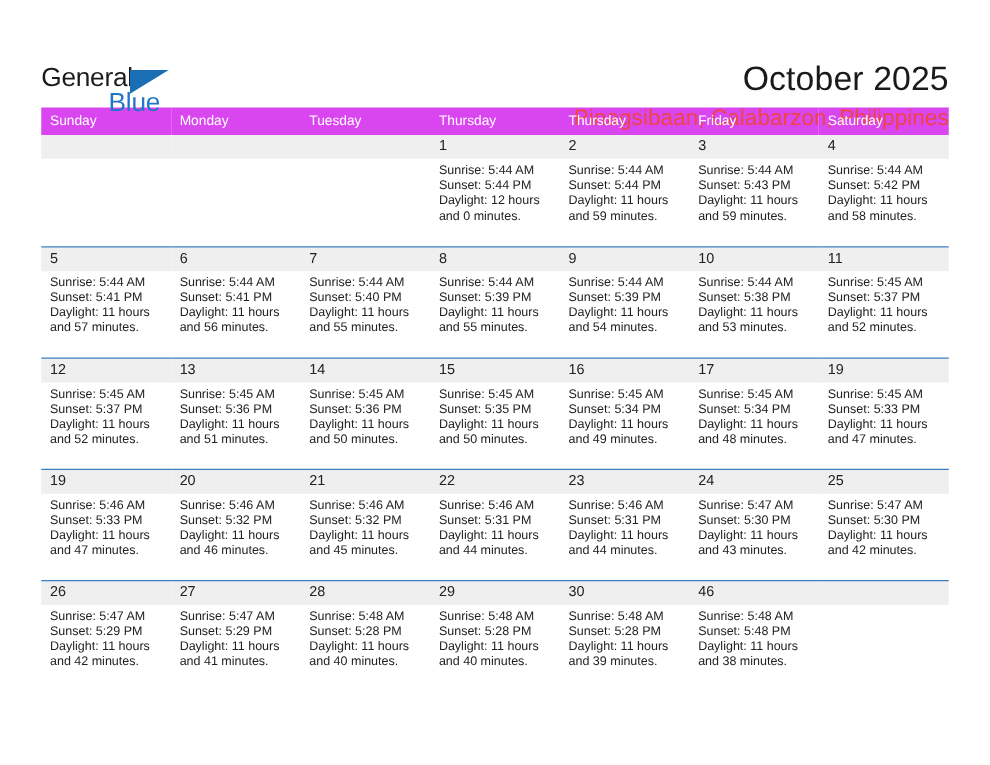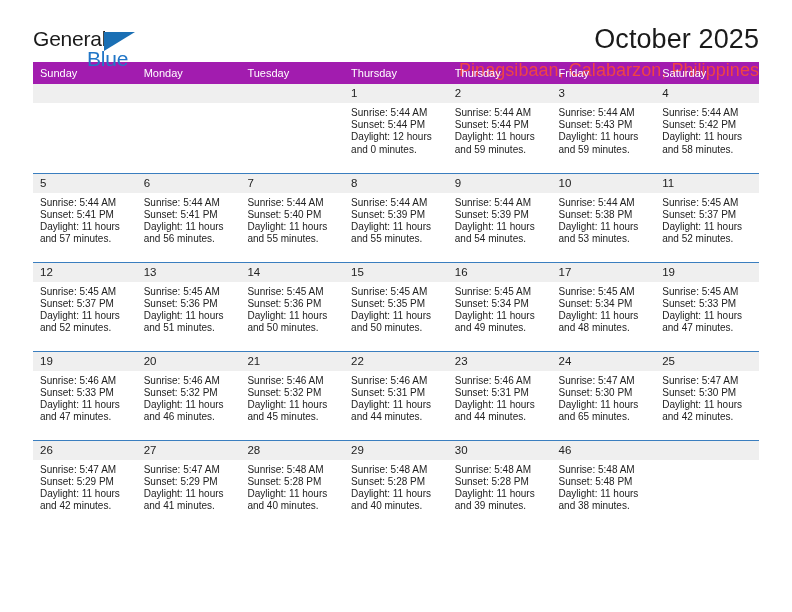--- a/index.html
+++ b/index.html
@@ -22,20 +22,21 @@
     padding: 0 33px;
   }
 
   
   .top {
     display: flex;
     align-items: flex-start;
     justify-content: space-between;
     padding-top: 22px;
     height: 62px;
+    margin-top: 24px;
   }
   .logo-block {
     position: relative;
     width: 120px;
     height: 52px;
     padding-top: 6px;
   }
   .logo-general {
     font-size: 21px;
     color: #1b1b1b;
@@ -82,21 +83,21 @@
     letter-spacing: 0.05px;
   }
 
   
   .calendar {
     width: 726px;
     border-collapse: collapse;
     table-layout: fixed;
   }
   .calendar th {
-    background: #a21caf;
+    background: #d946ef;
     color: #ffffff;
     font-size: 11px;
     font-weight: normal;
     text-align: left;
     padding: 5px 0 5px 7px;
     height: 21px;
     border: none;
   }
   .calendar td {
     width: 103.7px;
@@ -382,21 +383,21 @@
               <div>Daylight: 11 hours</div>
               <div>and 44 minutes.</div>
             </div>
           </td>
           <td>
             <div class="daynum">24</div>
             <div class="details">
               <div>Sunrise: 5:47 AM</div>
               <div>Sunset: 5:30 PM</div>
               <div>Daylight: 11 hours</div>
-              <div>and 65 minutes.</div>
+              <div>and 43 minutes.</div>
             </div>
           </td>
           <td>
             <div class="daynum">25</div>
             <div class="details">
               <div>Sunrise: 5:47 AM</div>
               <div>Sunset: 5:30 PM</div>
               <div>Daylight: 11 hours</div>
               <div>and 42 minutes.</div>
             </div>

